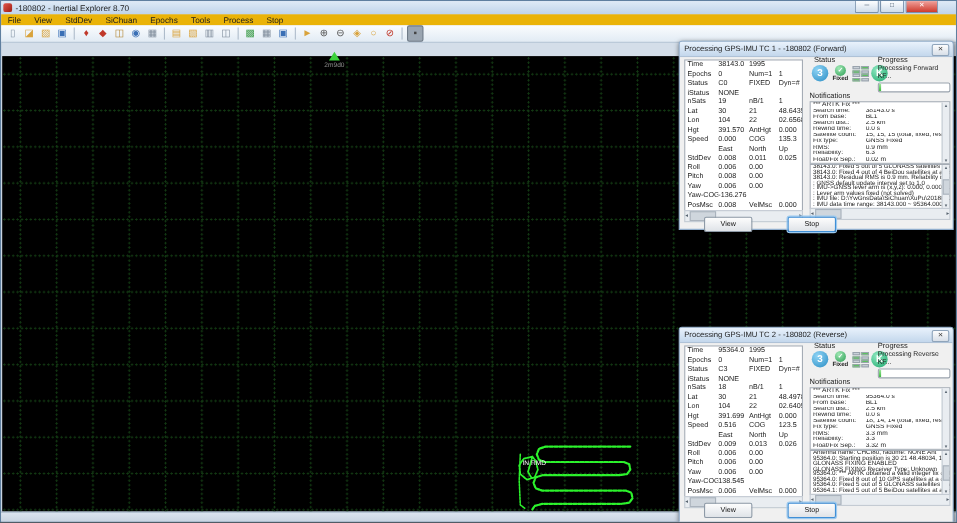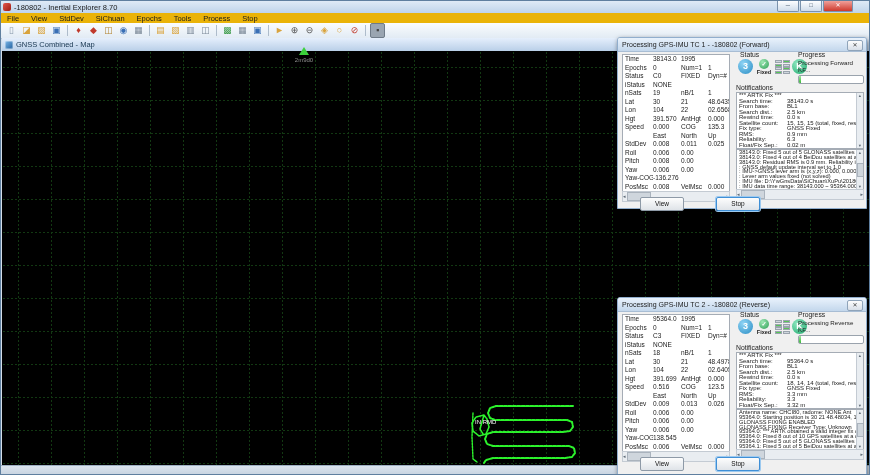--- a/index.html
+++ b/index.html
@@ -178,24 +178,20 @@
       <span class="tbtn" style="color: rgb(217, 163, 60);">►</span>
       <span class="tbtn" style="color: rgb(85, 85, 85);">⊕</span>
       <span class="tbtn" style="color: rgb(85, 85, 85);">⊖</span>
       <span class="tbtn" style="color: rgb(217, 163, 60);">◈</span>
       <span class="tbtn" style="color: rgb(217, 163, 60);">○</span>
       <span class="tbtn" style="color: rgb(192, 57, 43);">⊘</span>
       <span class="tsep"></span>
       <span class="tbtn pressed" style="color: rgb(68, 68, 68);">▪</span>
     </div>
 
-  <div class="mapwin-title">
-    <span class="map-window-icon"></span>
-    <span>GNSS Combined - Map</span>
-  </div>
   <div class="map-canvas"></div>
 
   <svg class="trajsvg" viewBox="0 0 870 475">
       <polyline points="572,405 495,405 489,407 487,412 489,417 494,419 566,419 571,421 572,426 569,430 562,431 492,431 486,433 484,438 486,443 492,445 568,445 573,447 574,452 571,456 564,457 492,457 485,459 483,462" fill="none" stroke="#2cf32c" stroke-width="2" stroke-dasharray="3,1.4" stroke-linejoin="round" stroke-linecap="round"></polyline>
       <polyline points="483,414 475,416 471,422 472,430 478,435 485,433 488,426 486,418 483,414 481,421 479,428 482,433" fill="none" stroke="#2cf32c" stroke-width="1.6" stroke-dasharray="2,1" stroke-linejoin="round" stroke-linecap="round"></polyline>
       <polyline points="472,412 471,436 472,458 476,461" fill="none" stroke="#2cf32c" stroke-width="1.4" stroke-dasharray="2,1" stroke-linejoin="round" stroke-linecap="round"></polyline>
     </svg>
   <div class="station-marker"></div>
   <div class="station-label">2m9d0</div>
   <div class="traj-label">IN RMD</div>

